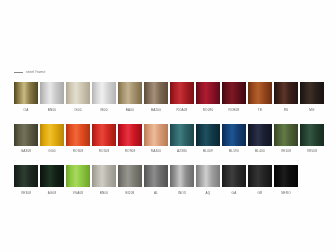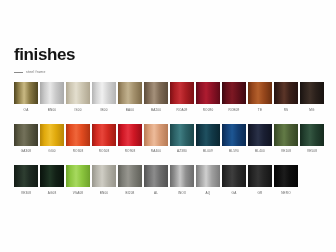--- a/index.html
+++ b/index.html
@@ -79,21 +79,20 @@
     letter-spacing: 0.18px;
     white-space: nowrap;
     overflow: hidden;
   }
 </style>
 </head>
 <body>
 
 <div class="page">
 
-  <div class="title">finishes</div>
 
   <div class="legend">
     <span class="legend-rule"></span>
     <span class="legend-label">steel frame</span>
   </div>
 
   <div class="grid">
       <div class="row">
         <div class="cell">
           <span class="swatch" style="background: linear-gradient(90deg, rgb(79, 69, 32) 0%, rgb(138, 122, 69) 18%, rgb(201, 185, 131) 42%, rgb(138, 122, 69) 66%, rgb(79, 69, 32) 100%);"></span>

